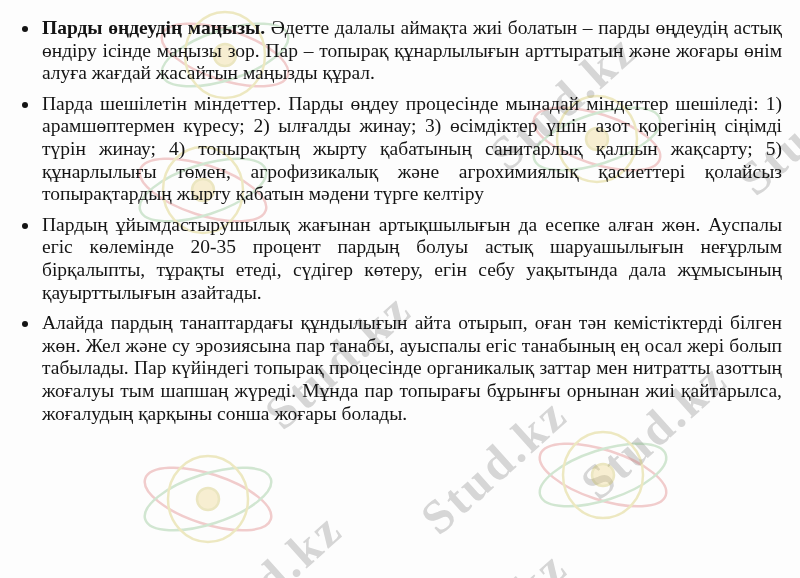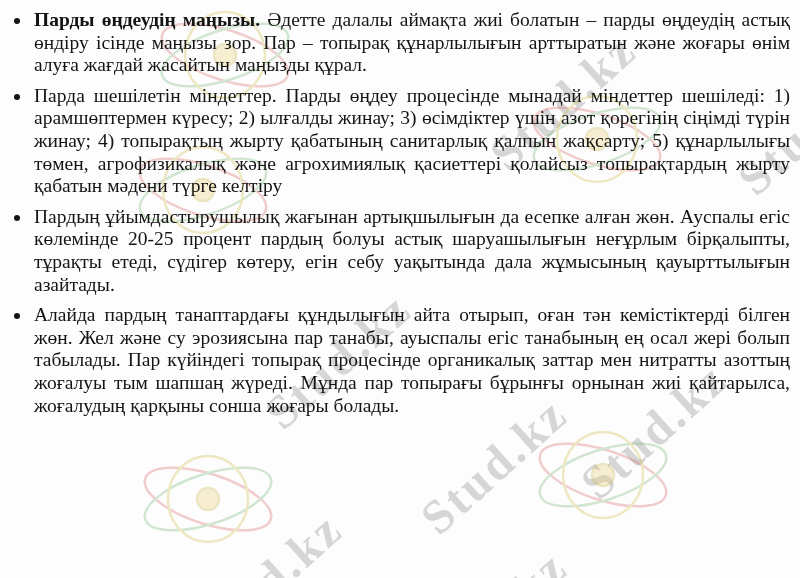--- a/index.html
+++ b/index.html
@@ -29,21 +29,21 @@
   .lg1 { left:150px; top:-2px; }
   .lg2 { left:128px; top:133px; }
   .lg3 { left:522px; top:82px; }
   .lg4 { left:133px; top:442px; }
   .lg5 { left:528px; top:418px; }
   
   .content {
     position:absolute; left:0; top:0; right:0; z-index:1;
     padding:5px 6px 0 8px;
   }
-  ul.bullets { margin:4px; padding:0; list-style:none; }
+  ul.bullets { margin:12px; padding:0; list-style:none; }
   ul.bullets li {
     position:relative;
     padding-left:22px;
     margin-bottom:8px;
     font-size:19.5px; line-height:22.6px;
     text-align:justify;
     color:#141414;
   }
   ul.bullets li::before {
     content:""; position:absolute; left:2px; top:9px;
@@ -102,16 +102,16 @@
       <ellipse cx="75" cy="57" rx="40" ry="43" stroke="#cfc04a"></ellipse>
       <circle cx="75" cy="57" r="11" fill="#ecd27a" stroke="#c8b84a"></circle>
     </g>
   </svg>
 </div>
 
 <div class="content">
   <ul class="bullets">
     <li><span class="lead">Парды өңдеудің маңызы.</span><span> Әдетте далалы аймақта жиі болатын – парды өңдеудің астық өндіру ісінде маңызы зор. Пар – топырақ құнарлылығын арттыратын және жоғары өнім алуға жағдай жасайтын маңызды құрал.</span></li>
     <li><span class="lead"></span><span>Парда шешілетін міндеттер. Парды өңдеу процесінде мынадай міндеттер шешіледі: 1) арамшөптермен күресу; 2) ылғалды жинау; 3) өсімдіктер үшін азот қорегінің сіңімді түрін жинау; 4) топырақтың жырту қабатының санитарлық қалпын жақсарту; 5) құнарлылығы төмен, агрофизикалық және агрохимиялық қасиеттері қолайсыз топырақтардың жырту қабатын мәдени түрге келтіру</span></li>
-    <li><span class="lead"></span><span>Пардың ұйымдастырушылық жағынан артықшылығын да есепке алған жөн. Ауспалы егіс көлемінде 20-25 процент пардың болуы астық шаруашылығын неғұрлым бірқалыпты, тұрақты етеді, сүдігер көтеру, егін себу уақытында дала жұмысының қауырттылығын азайтады.</span></li>
+    <li><span class="lead"></span><span>Пардың ұйымдастырушылық жағынан артықшылығын да есепке алған жөн. Ауспалы егіс көлемінде 20-35 процент пардың болуы астық шаруашылығын неғұрлым бірқалыпты, тұрақты етеді, сүдігер көтеру, егін себу уақытында дала жұмысының қауырттылығын азайтады.</span></li>
     <li><span class="lead"></span><span>Алайда пардың танаптардағы құндылығын айта отырып, оған тән кемістіктерді білген жөн. Жел және су эрозиясына пар танабы, ауыспалы егіс танабының ең осал жері болып табылады. Пар күйіндегі топырақ процесінде органикалық заттар мен нитратты азоттың жоғалуы тым шапшаң жүреді. Мұнда пар топырағы бұрынғы орнынан жиі қайтарылса, жоғалудың қарқыны сонша жоғары болады.</span></li>
   </ul>
 </div>
 
 </body></html>

